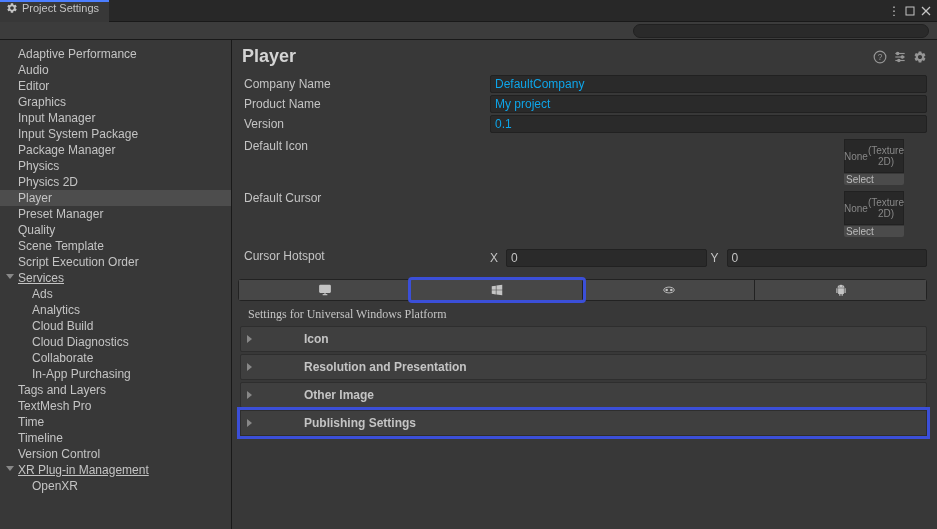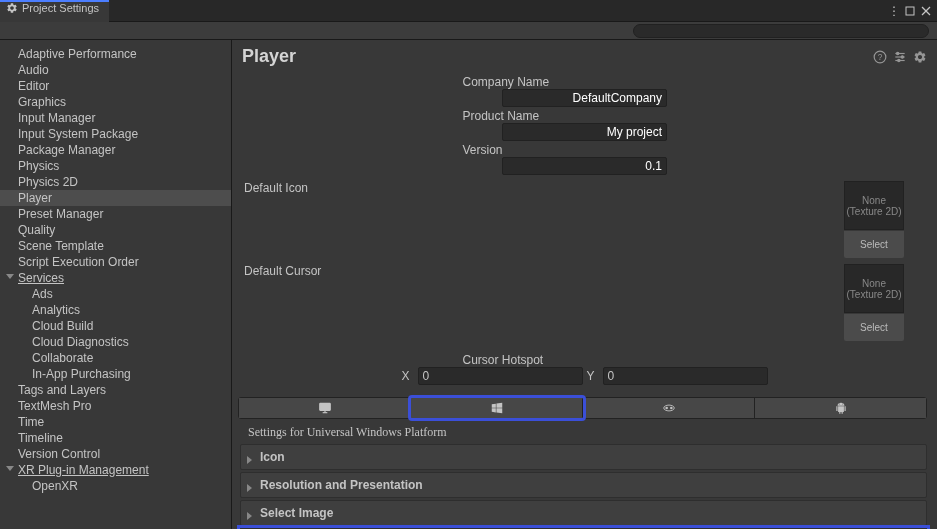--- a/index.html
+++ b/index.html
@@ -23,47 +23,47 @@
   .sidebar-item.selected { background: #4d4d4d; }
   .sidebar-item.expandable { position: relative; padding-left: 18px; text-decoration: underline; }
   .expand-arrow { position: absolute; left: 6px; top: 4px; width: 0; height: 0; border-left: 4px solid transparent; border-right: 4px solid transparent; border-top: 5px solid #888; }
   
   .content { flex: 1; background: #383838; overflow-y: auto; }
   .content-header { display: flex; justify-content: space-between; align-items: center; padding: 6px 10px 8px 10px; }
   .content-title { font-size: 18px; font-weight: 600; color: #d4d4d4; }
   .content-header-icons { display: flex; gap: 6px; }
   .header-icon { width: 14px; height: 14px; color: #969696; cursor: pointer; }
   
-  .prop-row { display: flex; align-items: center; margin-bottom: 2px; padding: 0 10px; min-height: 18px; flex-direction: column; }
+  .prop-row { display: flex; align-items: center; margin-bottom: 2px; padding: 0 10px; min-height: 18px; }
   .prop-label { width: 248px; padding-left: 2px; }
   .prop-value { flex: 1; }
-  .text-input { width: 100%; background: #2a2a2a; border: 1px solid #212121; border-radius: 2px; color: #ffffff; padding: 1px 4px; font-size: 12px; height: 18px; text-align: right; }
+  .text-input { width: 100%; background: #2a2a2a; border: 1px solid #212121; border-radius: 2px; color: #0ea5e9; padding: 1px 4px; font-size: 12px; height: 18px; }
   
   .icon-row { display: flex; align-items: flex-start; padding: 4px 10px 2px 10px; }
   .icon-row .prop-label { width: 602px; padding-top: 0; }
   .icon-placeholder { width: 65px; text-align: center; }
-  .icon-box { width: 60px; height: 49px; background: #282828; border: 1px solid #212121; display: flex; flex-direction: column; align-items: center; justify-content: center; font-size: 10px; color: #888; line-height: 11px;}
-  .select-btn { background: #4b4b4b; font-size: 10px; color: #bbb; width: 60px; text-align: center; padding: 8px 2px; margin-top:1px; border-radius: 0 0 2px 2px; cursor:pointer;}
-  
-  .hotspot-row { display: flex; align-items: center; padding: 0 10px; margin-top: 10px; margin-bottom: 12px; flex-direction: column;}
+  .icon-box { width: 60px; height: 34px; background: #282828; border: 1px solid #212121; display: flex; flex-direction: row; align-items: center; justify-content: center; font-size: 10px; color: #888; line-height: 11px;}
+  .select-btn { background: #4b4b4b; font-size: 10px; color: #bbb; width: 60px; text-align: left; padding: 0 2px; margin-top:1px; border-radius: 0 0 2px 2px; cursor:pointer;}
+  
+  .hotspot-row { display: flex; align-items: flex-start; padding: 0 10px; margin-top: 10px; margin-bottom: 12px;}
   .hotspot-row .prop-label { width: 248px; }
   .xy-group { display: flex; flex: 1; gap: 4px; align-items: center; }
   .xy-label { width: 12px; text-align: left; }
   .xy-input { flex: 1; background: #2a2a2a; border: 1px solid #212121; border-radius: 2px; color: #c4c4c4; padding: 1px 4px; font-size: 12px; height: 18px;}
   
   .platform-tabs { display: flex; margin: 0 10px 0 6px; border: 1px solid #222; border-radius: 3px; overflow: visible; height: 22px;}
   .platform-tab { flex: 1; background: #474747; display: flex; align-items: center; justify-content: center; border-right: 1px solid #222; cursor: pointer; position: relative;}
   .platform-tab:last-child { border-right: none; }
   .platform-tab.highlighted { outline: 3px solid #3b4fd8; outline-offset: 0; z-index: 5; border-radius: 1px;}
   .platform-icon { width: 14px; height: 14px; fill: #c4c4c4; }
   
   .settings-label { padding: 6px 10px 4px 16px; font-size: 12px; font-family: Liberation Serif, serif; }
   
   .section-group { margin: 0 10px 0 8px; }
-  .section { background: #3f3f3f; border: 1px solid #2e2e2e; border-radius: 2px; margin-bottom: 2px; padding: 5px 6px; display: flex; align-items: flex-end; cursor: pointer; position: relative;}
+  .section { background: #3f3f3f; border: 1px solid #2e2e2e; border-radius: 2px; margin-bottom: 2px; padding: 5px 6px; display: flex; align-items: center; cursor: pointer; position: relative; gap: 44px;}
   .section-arrow { width: 0; height: 0; border-top: 4px solid transparent; border-bottom: 4px solid transparent; border-left: 5px solid #888; margin-right: 8px; }
   .section-label { font-weight: 600; font-size: 12px; }
   .section.highlighted { outline: 3px solid #3b4fd8; outline-offset: 0px; border-radius: 0;}
   .section.spacer { margin-bottom: 2px;}
 </style>
 </head>
 <body>
 
 <div class="titlebar">
   <div class="tab">
@@ -291,21 +291,21 @@
       <div class="section spacer">
         <div class="section-arrow"></div>
         <span class="section-label">Icon</span>
       </div>
       <div class="section spacer">
         <div class="section-arrow"></div>
         <span class="section-label">Resolution and Presentation</span>
       </div>
       <div class="section spacer">
         <div class="section-arrow"></div>
-        <span class="section-label">Select Image</span>
+        <span class="section-label">Other Image</span>
       </div>
       <div class="section highlighted">
         <div class="section-arrow"></div>
         <span class="section-label">Publishing Settings</span>
       </div>
     </div>
 
   </div>
 </div>
 

